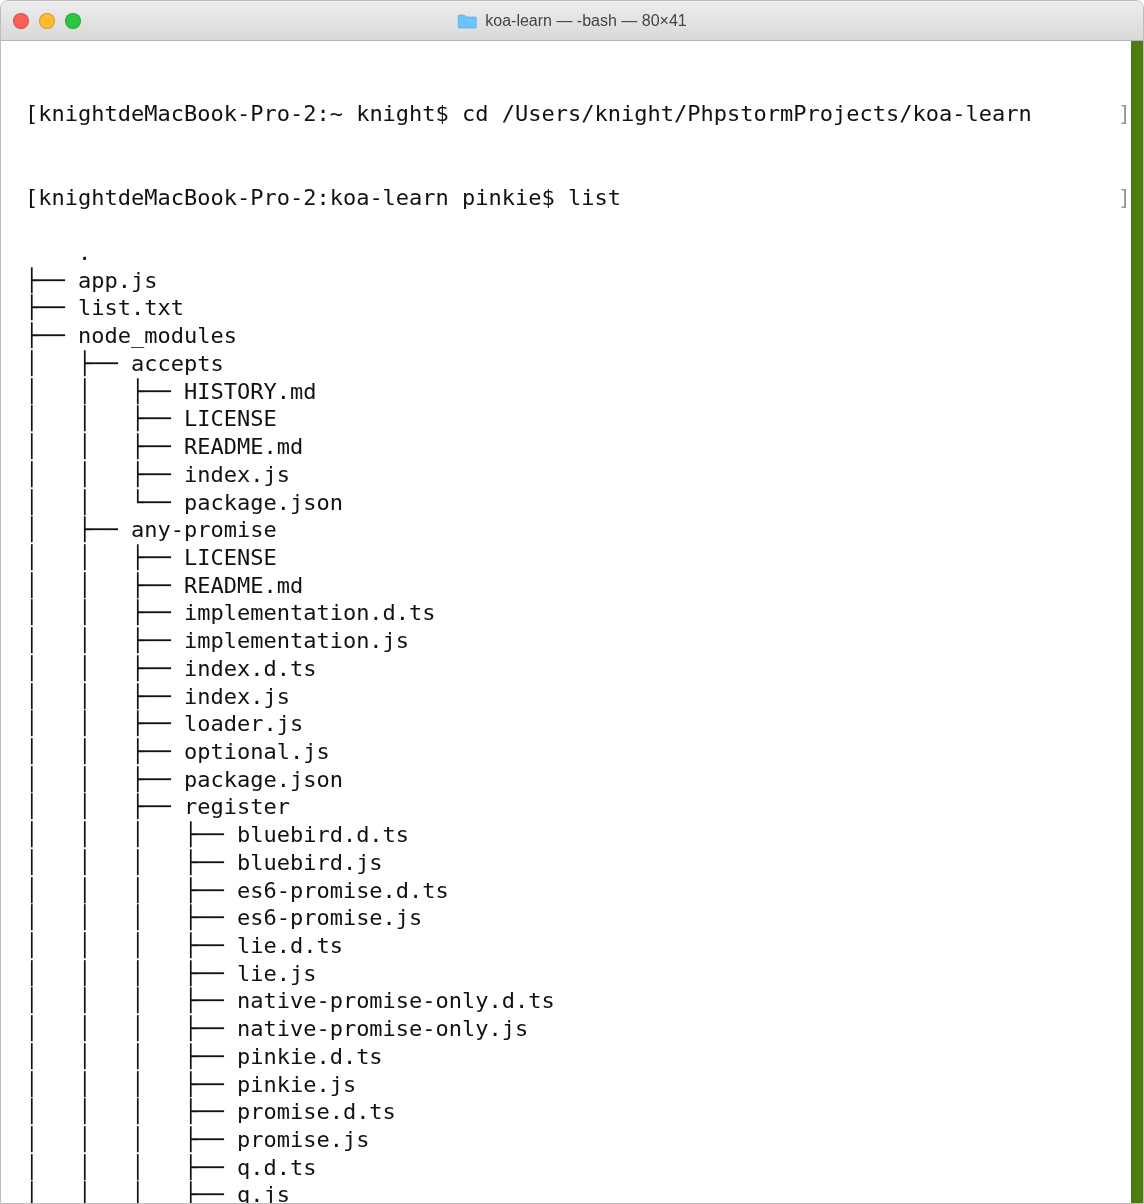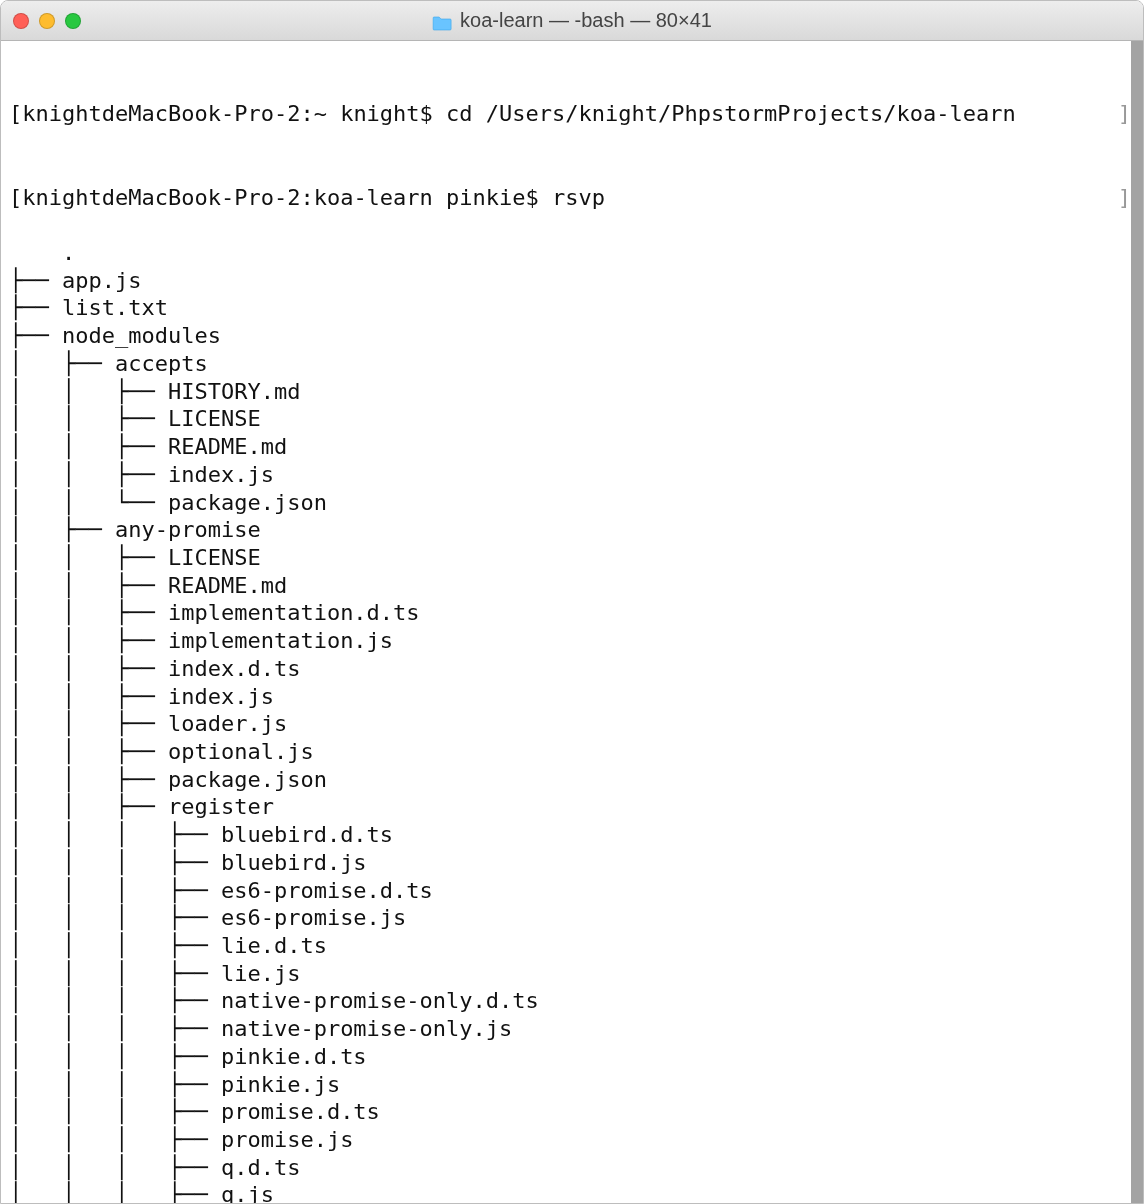--- a/index.html
+++ b/index.html
@@ -45,39 +45,39 @@
     .light.amber { background: #febc2e; }
     .light.green { background: #28c840; }
     .title-center {
       position: absolute;
       left: 50%;
       transform: translateX(-50%);
       display: flex;
       align-items: center;
       gap: 8px;
       font-family: -apple-system, "Helvetica Neue", Arial, sans-serif;
-      font-size: 20px;
+      font-size: 16px;
       color: #444;
     }
     .folder-icon {
       width: 20px; height: 16px;
       display: inline-block;
     }
     .terminal {
       flex: 1 1 auto;
       background: #ffffff;
       color: #111;
-      padding: 4px 8px 0 8px;
+      padding: 4px 8px 0 24px;
       white-space: pre;
       line-height: 1.26;
       font-family: "Menlo", "Monaco", "Consolas", monospace;
       font-size: 22px;
       overflow: hidden;
       position: relative;
-      border-right: 12px solid #a3a3a3;
+      border-right: 12px solid #4d7c0f;
     }
     .terminal .row { display: block; }
     .rb { position: absolute; right: 0; color: #999; }
   </style>
 </head>
 <body>
 
 <div class="window">
   <div class="titlebar">
     <div class="traffic-lights">
@@ -90,21 +90,21 @@
         <svg viewBox="0 0 20 16" width="20" height="16">
           <path d="M1 3 a1 1 0 0 1 1-1 h5 l2 2 h9 a1 1 0 0 1 1 1 v9 a1 1 0 0 1 -1 1 H2 a1 1 0 0 1 -1 -1 Z" fill="#69c4ff" stroke="#3aa6ea" stroke-width="0.6"></path>
         </svg>
       </span>
       <span>koa-learn — -bash — 80×41</span>
     </div>
   </div>
 
   <div class="terminal">
     <span class="row"><span>[</span><span>knightdeMacBook-Pro-2:~ knight$ </span><span>cd /Users/knight/PhpstormProjects/koa-learn</span><span class="rb">]</span></span>
-    <span class="row"><span>[</span><span>knightdeMacBook-Pro-2:koa-learn pinkie$ </span><span>rsvp</span><span class="rb">]</span></span>
+    <span class="row"><span>[</span><span>knightdeMacBook-Pro-2:koa-learn pinkie$ </span><span>list</span><span class="rb">]</span></span>
     <span id="tree-out">.
 ├── app.js
 ├── list.txt
 ├── node_modules
 │   ├── accepts
 │   │   ├── HISTORY.md
 │   │   ├── LICENSE
 │   │   ├── README.md
 │   │   ├── index.js
 │   │   └── package.json

